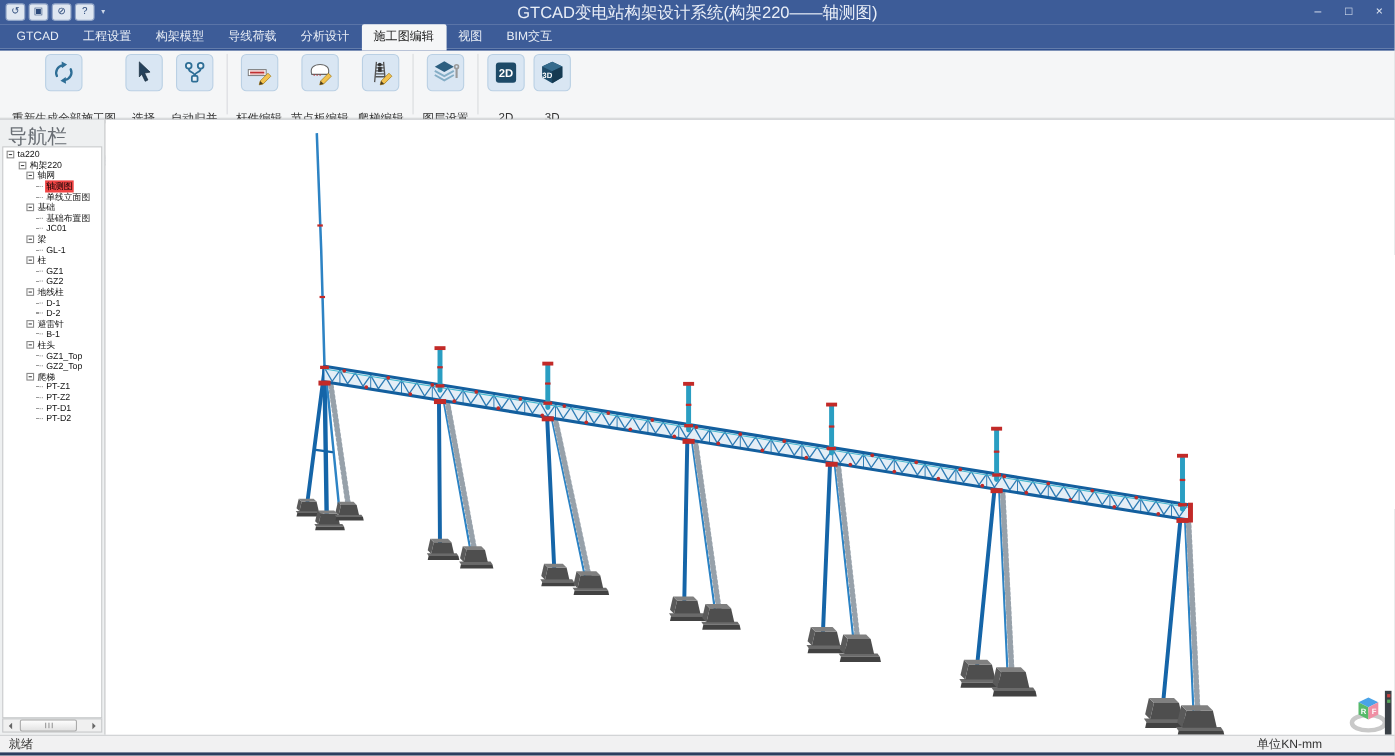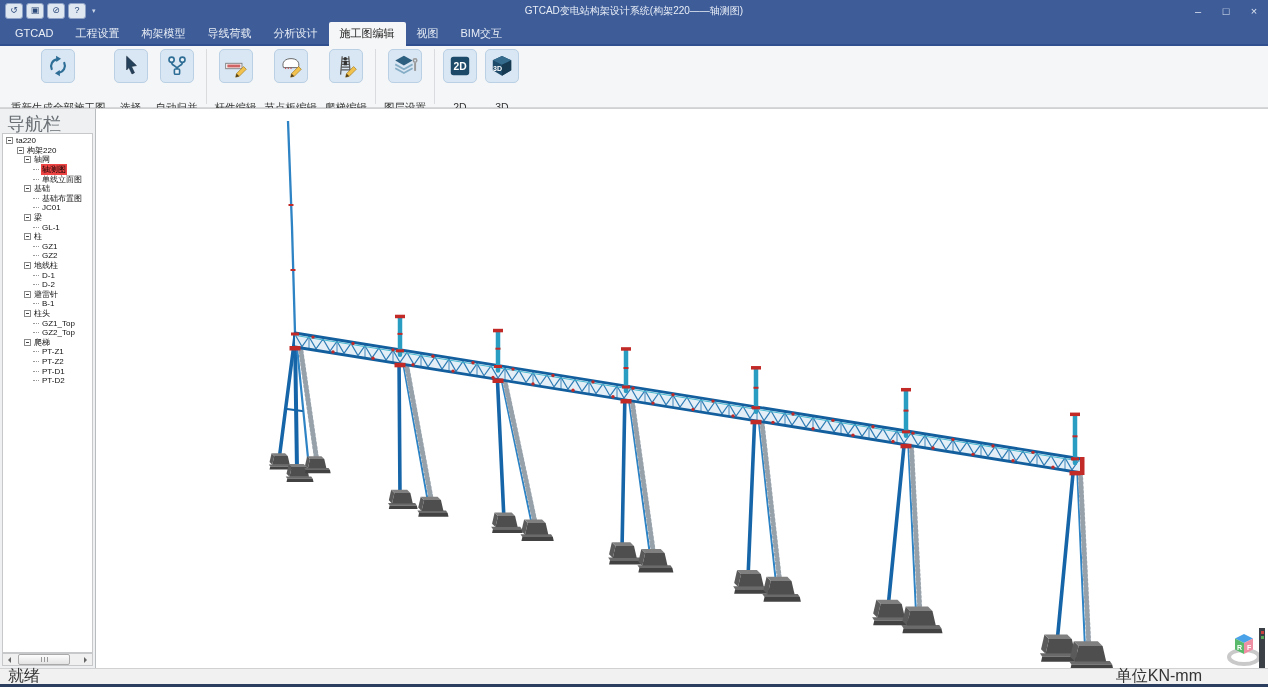--- a/index.html
+++ b/index.html
@@ -6,21 +6,21 @@
   *{font-family:"Liberation Sans","DejaVu Sans",sans-serif;}
   .window{position:relative;width:1268px;height:687px;background:#f5f6f7;overflow:hidden;
           --blue:#3d5c98;--blueline:#2f4f8e;}
   
   .titlebar{position:absolute;top:0;left:0;right:0;height:22px;background:var(--blue);
             display:flex;align-items:center;}
   .qat{display:flex;gap:3px;padding-left:5px;align-items:center;z-index:2;}
   .qicon{width:16px;height:14px;background:#dfe7f1;border:1px solid #8fa3c6;border-radius:3px;
          color:#2c4a7a;font-size:9px;line-height:13px;text-align:center;}
   .qcaret{color:#cdd7e8;font-size:7px;margin-left:3px;}
-  .wtitle{position:absolute;left:0;right:0;text-align:center;font-size:10px;color:#e9eef7;}
+  .wtitle{position:absolute;left:0;right:0;text-align:center;font-size:15px;color:#e9eef7;}
   .wincontrols{margin-left:auto;display:flex;z-index:2;}
   .wc{width:28px;height:22px;color:#dfe6f2;font-size:11px;text-align:center;line-height:22px;}
   
   .tabrow{position:absolute;top:22px;left:0;right:0;height:22px;background:var(--blue);
           display:flex;align-items:flex-end;padding-left:4px;z-index:3;}
   .tab{height:22px;line-height:22px;padding:0 11px;font-size:11px;color:#e8edf5;white-space:nowrap;}
   .tab.active{background:#f5f6f7;color:#1d1d1d;height:24px;line-height:23px;margin-bottom:-2px;
               border-radius:2px 2px 0 0;position:relative;z-index:4;}
   
   .ribbon{position:absolute;top:44px;left:0;right:0;height:64px;background:#f5f6f7;
@@ -61,21 +61,21 @@
   .sthumb i{display:block;width:1px;height:5px;background:#999;}
   .viewport{flex:1;position:relative;background:#fff;overflow:hidden;}
   #scene{position:absolute;inset:0;}
   .logo{position:absolute;left:1128px;top:521px;width:40px;height:38px;}
   .edge-strip{position:absolute;right:3px;top:519px;width:6px;height:41px;background:#3a4046;}
   .edge-strip::before{content:"";display:block;width:3px;height:3px;background:#c94040;margin:3px auto 2px;}
   .edge-strip::after{content:"";display:block;width:3px;height:3px;background:#58a85a;margin:0 auto;}
   
   .statusbar{position:absolute;left:0;right:0;bottom:3px;height:16px;background:#f1f1f2;
              border-top:1px solid #cfd1d3;display:flex;align-items:center;
-             justify-content:space-between;font-size:16px;color:#333;
+             justify-content:space-between;font-size:11px;color:#333;
              padding:0 66px 0 8px;box-sizing:border-box;}
   .bottom-edge{position:absolute;left:0;right:0;bottom:0;height:3px;background:#2c3e5f;}
 </style>
 </head>
 <body>
 
 <div class="window">
 
   <div class="titlebar">
     <div class="qat" id="qat">

